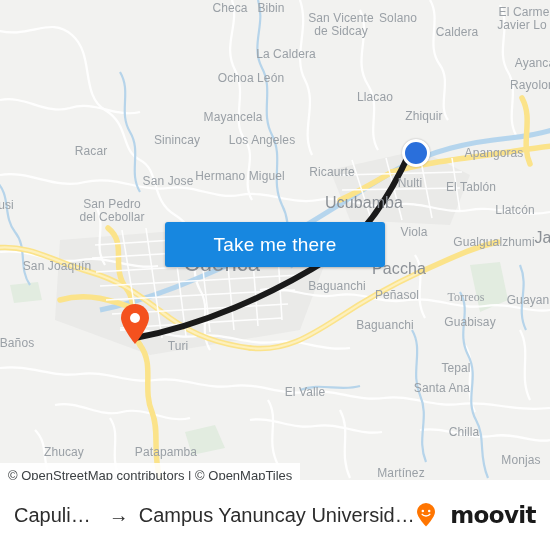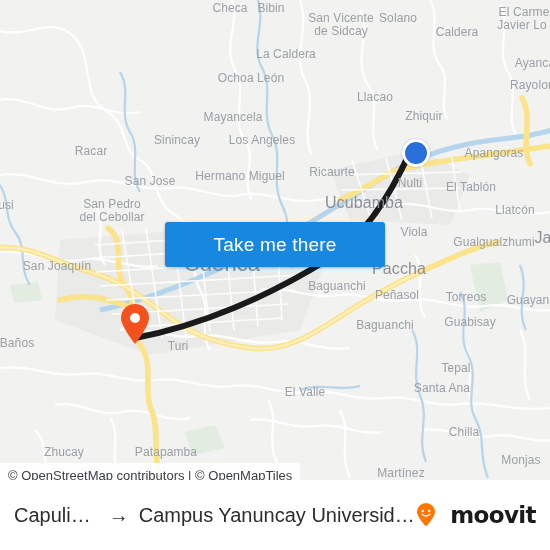--- a/index.html
+++ b/index.html
@@ -213,39 +213,39 @@
         <div class="map-label lbl-md" style="left: 535px; top: 63px;">Ayanca</div>
         <div class="map-label lbl-md" style="left: 251px; top: 78px;">Ochoa León</div>
         <div class="map-label lbl-md" style="left: 534px; top: 85px;">Rayolom</div>
         <div class="map-label lbl-md" style="left: 375px; top: 97px;">Llacao</div>
         <div class="map-label lbl-md" style="left: 233px; top: 117px;">Mayancela</div>
         <div class="map-label lbl-md" style="left: 424px; top: 116px;">Zhiquir</div>
         <div class="map-label lbl-md" style="left: 177px; top: 140px;">Sinincay</div>
         <div class="map-label lbl-md" style="left: 262px; top: 140px;">Los Angeles</div>
         <div class="map-label lbl-md" style="left: 91px; top: 151px;">Racar</div>
         <div class="map-label lbl-md" style="left: 494px; top: 153px;">Apangoras</div>
-        <div class="map-label lbl-md" style="left: 150px; top: 181px;">San Jose</div>
+        <div class="map-label lbl-md" style="left: 168px; top: 181px;">San Jose</div>
         <div class="map-label lbl-md" style="left: 240px; top: 176px;">Hermano Miguel</div>
         <div class="map-label lbl-md" style="left: 332px; top: 172px;">Ricaurte</div>
         <div class="map-label lbl-md" style="left: 410px; top: 183px;">Nulti</div>
         <div class="map-label lbl-md" style="left: 471px; top: 187px;">El Tablón</div>
         <div class="map-label lbl-xl" style="left: 364px; top: 203px;">Ucubamba</div>
         <div class="map-label lbl-md" style="left: 515px; top: 210px;">Llatcón</div>
         <div class="map-label lbl-md" style="left: 112px; top: 204px;">San Pedro</div>
         <div class="map-label lbl-md" style="left: 112px; top: 217px;">del Cebollar</div>
         <div class="map-label lbl-md" style="left: 6px; top: 205px;">usi</div>
         <div class="map-label lbl-md" style="left: 414px; top: 232px;">Viola</div>
         <div class="map-label lbl-md" style="left: 494px; top: 242px;">Gualgualzhumi</div>
         <div class="map-label lbl-xl" style="left: 543px; top: 238px;">Ja</div>
         <div class="map-label lbl-xxl" style="left: 222px; top: 264px;">Cuenca</div>
         <div class="map-label lbl-xl" style="left: 399px; top: 269px;">Paccha</div>
         <div class="map-label lbl-md" style="left: 57px; top: 266px;">San Joaquín</div>
         <div class="map-label lbl-md" style="left: 337px; top: 286px;">Baguanchi</div>
         <div class="map-label lbl-md" style="left: 397px; top: 295px;">Peñasol</div>
-        <div class="map-label lbl-md" style="left: 466px; top: 297px;">Torreos</div>
+        <div class="map-label lbl-md" style="left: 466px; top: 297px; font-family: Liberation Serif, serif;">Torreos</div>
         <div class="map-label lbl-md" style="left: 528px; top: 300px;">Guayan</div>
         <div class="map-label lbl-md" style="left: 470px; top: 322px;">Guabisay</div>
         <div class="map-label lbl-md" style="left: 385px; top: 325px;">Baguanchi</div>
         <div class="map-label lbl-md" style="left: 17px; top: 343px;">Baños</div>
         <div class="map-label lbl-md" style="left: 178px; top: 346px;">Turi</div>
         <div class="map-label lbl-md" style="left: 456px; top: 368px;">Tepal</div>
         <div class="map-label lbl-md" style="left: 305px; top: 392px;">El Valle</div>
         <div class="map-label lbl-md" style="left: 442px; top: 388px;">Santa Ana</div>
         <div class="map-label lbl-md" style="left: 464px; top: 432px;">Chilla</div>
         <div class="map-label lbl-md" style="left: 521px; top: 460px;">Monjas</div>

